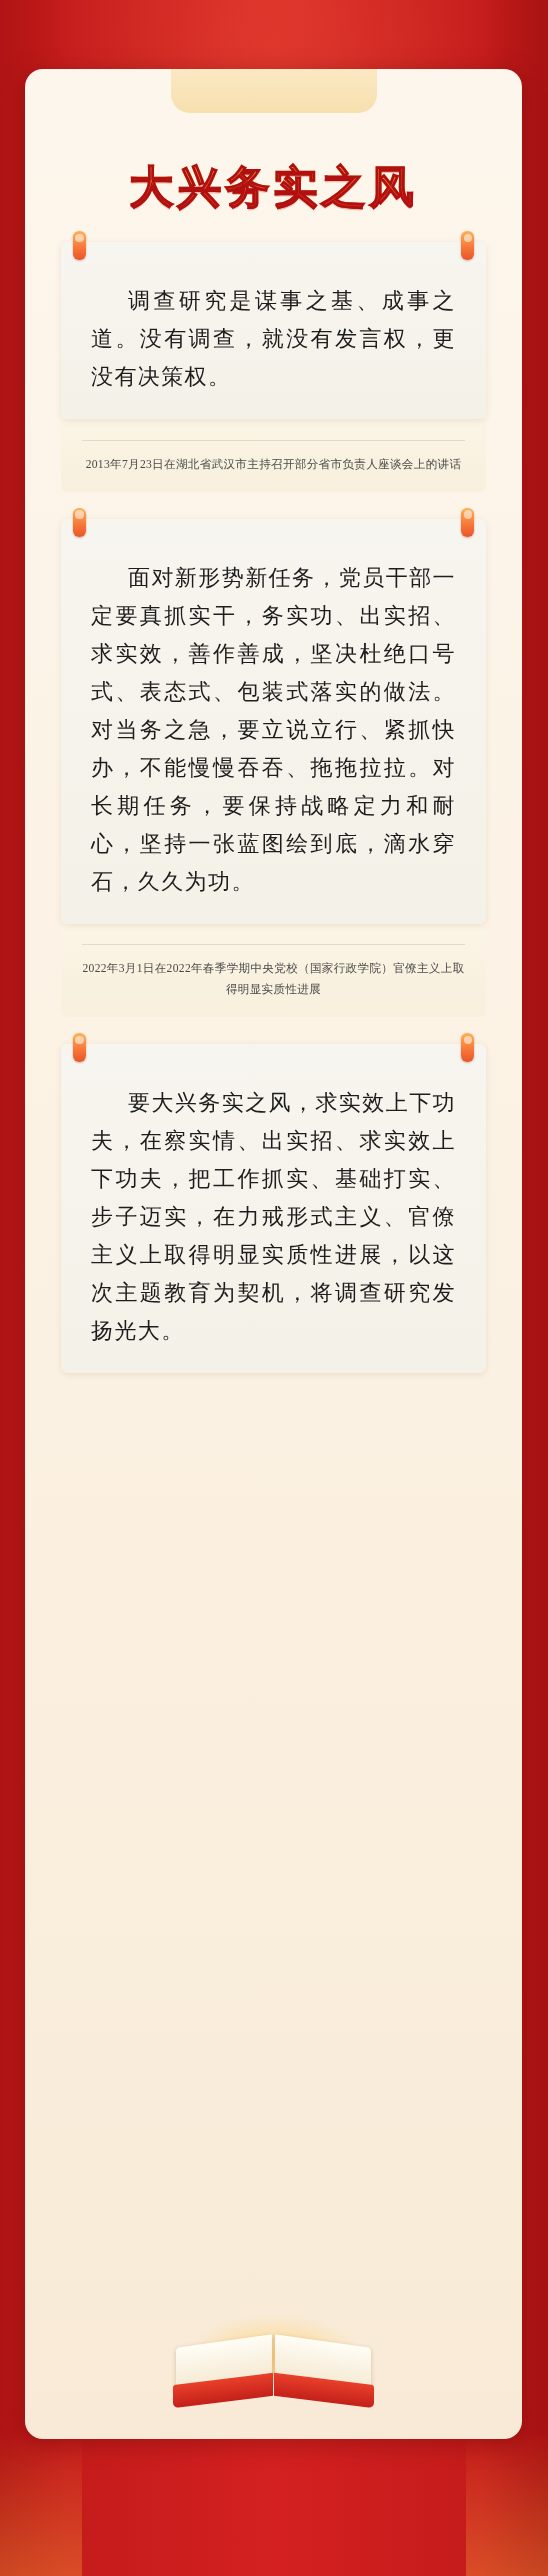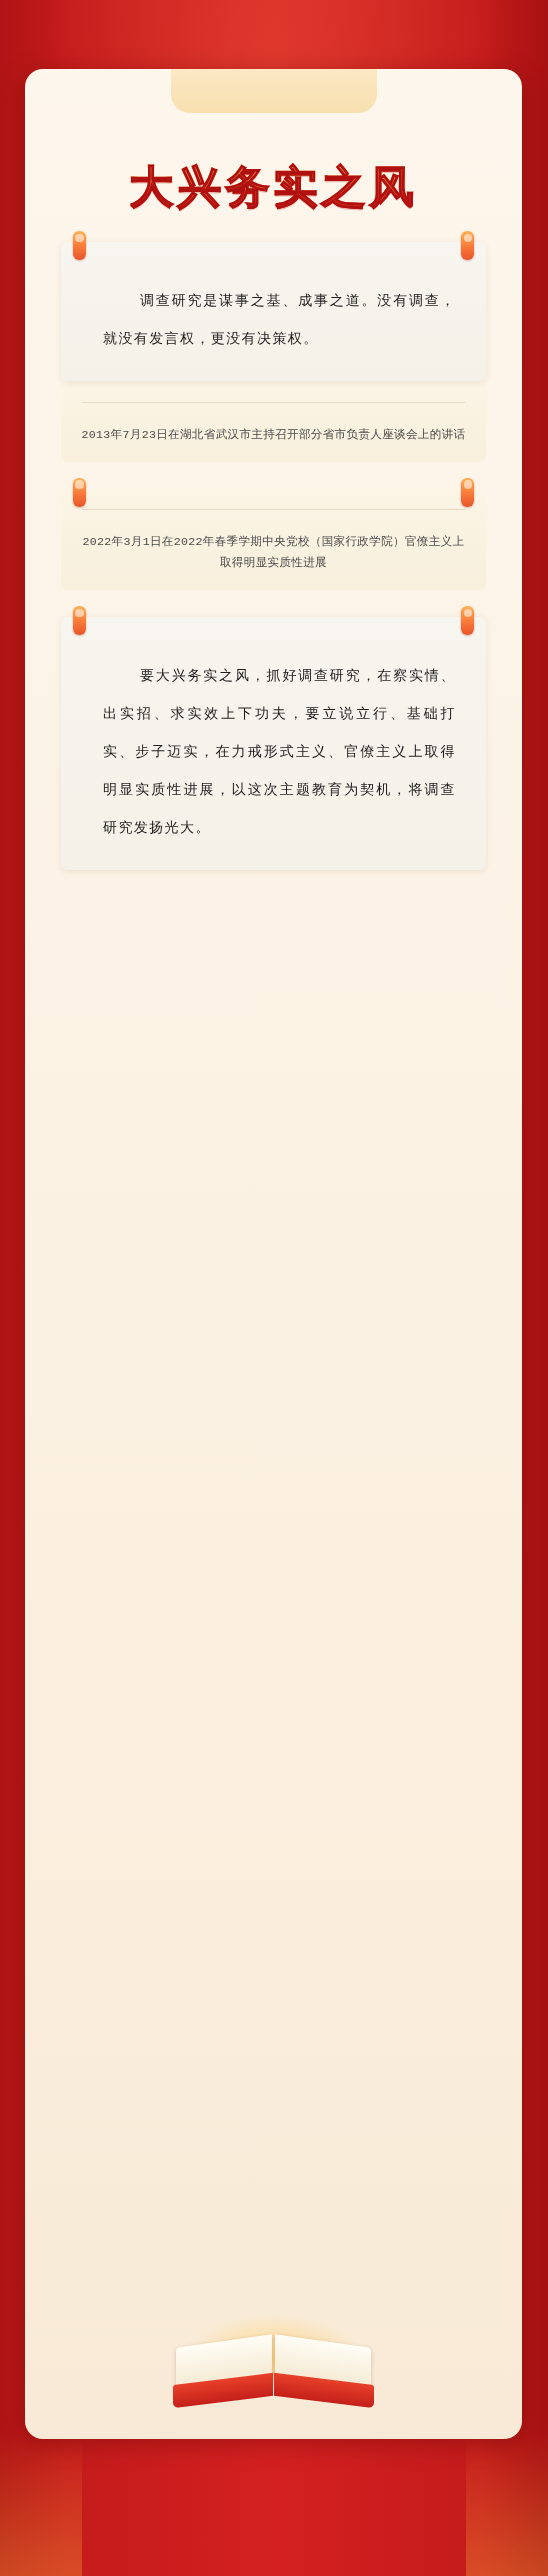--- a/index.html
+++ b/index.html
@@ -122,36 +122,35 @@
     top: 2.7px;
     width: 8.2px;
     height: 8.2px;
     border-radius: 50%;
     background: rgba(255,255,255,0.55);
   }
   .pin.left { left: 12.3px; }
   .pin.right { right: 12.3px; }
 
   .quote-text {
-    font-family: Liberation Mono, monospace;
-    font-size: 14px;
+    font-family: Liberation Serif, serif;
+    font-size: 22px;
     line-height: 38px;
     color: #1d1d1d;
     text-align: justify;
     text-align-last: left;
     text-indent: 37px;
     letter-spacing: 1.4px;
-    margin-left: 12px;
   }
 
   .source {
     margin-top: 18px;
-    padding-top: 22px;
+    padding-top: 14px;
     border-top: 0.7px solid #e3d9c4;
-    font-family: Liberation Mono, monospace;
+    font-family: Liberation Serif, serif;
     font-size: 11.6px;
     line-height: 20.6px;
     color: #4a4a4a;
     text-align: center;
     letter-spacing: 0.3px;
   }
   .source-wrap {
     background: linear-gradient(180deg, #fbf5e6 0%, #f8efdc 100%);
     border-radius: 0 0 6.9px 6.9px;
     padding: 2.7px 20.6px 16.4px 20.6px;
@@ -242,32 +241,35 @@
       <div class="source-wrap">
         <div class="source">2013年7月23日在湖北省武汉市主持召开部分省市负责人座谈会上的讲话</div>
       </div>
     </div>
 
     <div class="quote-block">
       <div class="pins">
         <div class="pin left"></div>
         <div class="pin right"></div>
       </div>
+      <div class="paper">
+        <div class="quote-text">面对新形势新任务，党员干部一定要真抓实干，务实功、出实招、求实效，善作善成，坚决杜绝口号式、表态式、包装式落实的做法。对当务之急，要立说立行、紧抓快办，不能慢慢吞吞、拖拖拉拉。对长期任务，要保持战略定力和耐心，坚持一张蓝图绘到底，滴水穿石，久久为功。</div>
+      </div>
       <div class="source-wrap">
         <div class="source">2022年3月1日在2022年春季学期中央党校（国家行政学院）官僚主义上取得明显实质性进展</div>
       </div>
     </div>
 
     <div class="quote-block">
       <div class="pins">
         <div class="pin left"></div>
         <div class="pin right"></div>
       </div>
       <div class="paper">
-        <div class="quote-text">要大兴务实之风，抓好调查研究，在察实情、出实招、求实效上下功夫，要立说立行、基础打实、步子迈实，在力戒形式主义、官僚主义上取得明显实质性进展，以这次主题教育为契机，将调查研究发扬光大。</div>
+        <div class="quote-text">要大兴务实之风，求实效上下功夫，在察实情、出实招、求实效上下功夫，把工作抓实、基础打实、步子迈实，在力戒形式主义、官僚主义上取得明显实质性进展，以这次主题教育为契机，将调查研究发扬光大。</div>
       </div>
     </div>
 
   </div>
 
   <div class="book">
     <div class="glow"></div>
     <div class="page-l"></div>
     <div class="page-r"></div>
     <div class="spine-l"></div>

